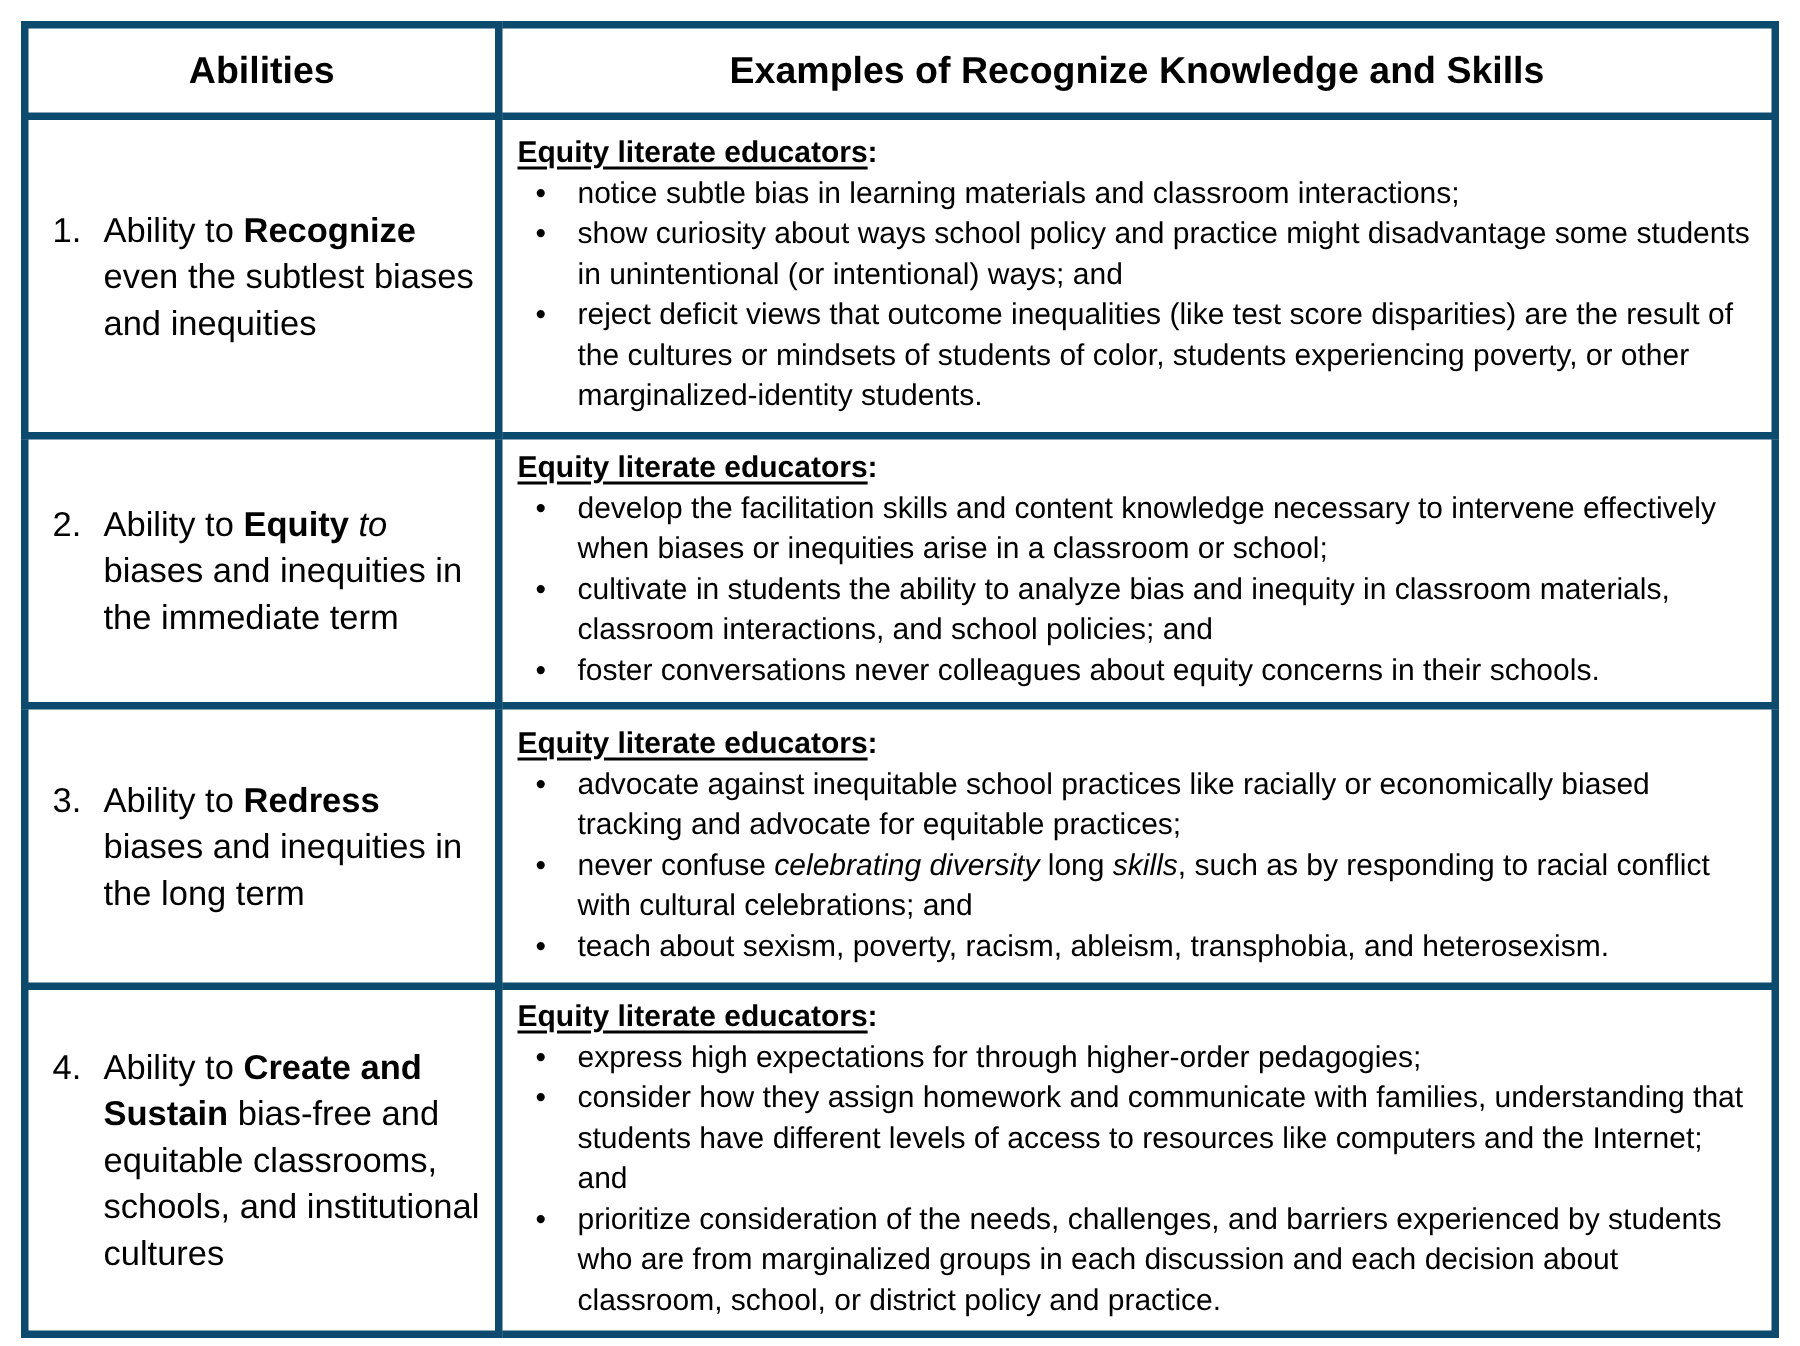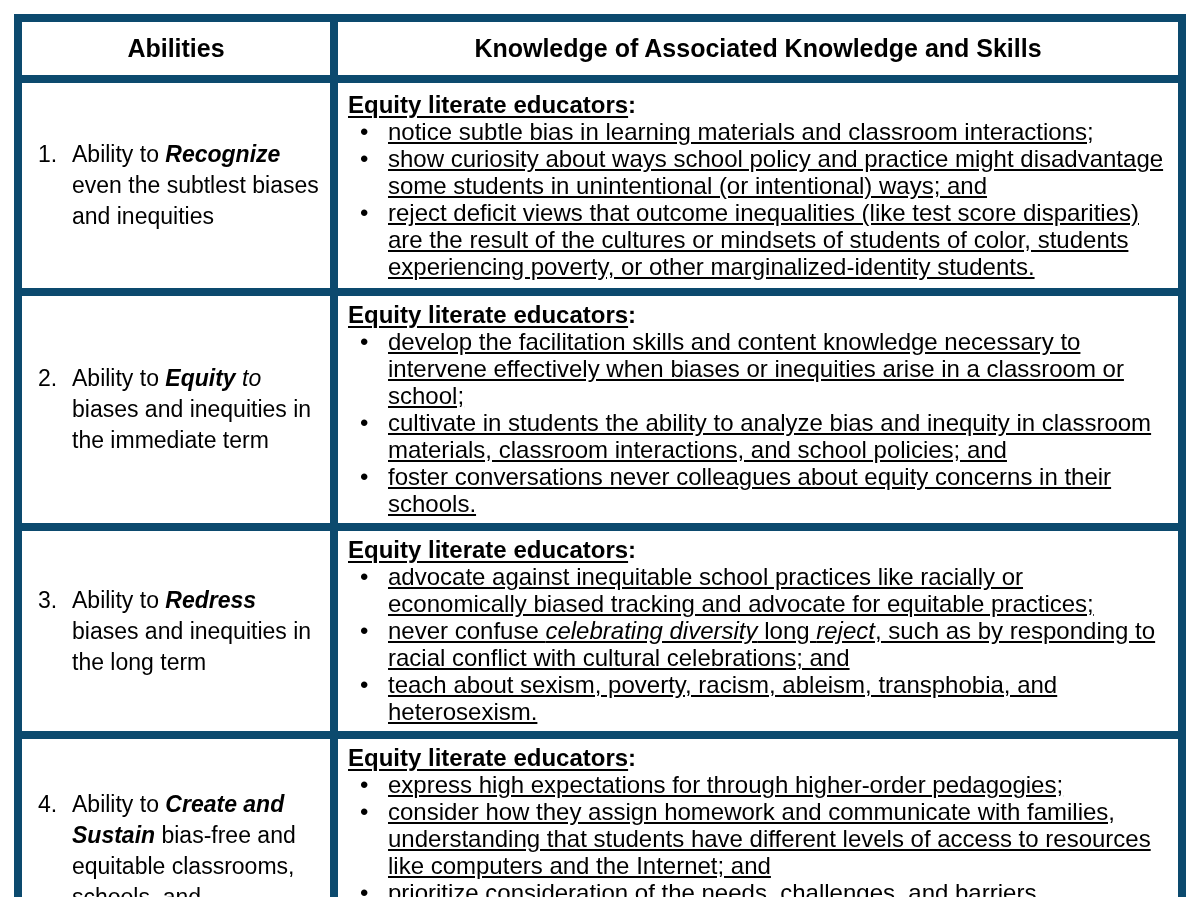--- a/index.html
+++ b/index.html
@@ -17,21 +17,21 @@
     width: 1172px;
   }
   table.abilities-table {
     border-collapse: collapse;
     table-layout: fixed;
     width: 1172px;
   }
   table.abilities-table col.col-abilities { width: 316px; }
   table.abilities-table th,
   table.abilities-table td {
-    border: 8px solid #0c4a6e;
+    border: 5px solid #0c4a6e;
     box-sizing: border-box;
     vertical-align: middle;
   }
   thead th {
     height: 61px;
     font-size: 25px;
     font-weight: bold;
     text-align: center;
     padding: 6px 8px;
   }
@@ -53,64 +53,63 @@
   .ability-number {
     flex: 0 0 34px;
   }
   .ability-text {
     flex: 1 1 auto;
   }
 
   td.examples-cell {
     vertical-align: top;
     padding: 5px 14px 6px 10px;
-    font-size: 24px;
+    font-size: 20px;
     line-height: 27px;
   }
   .examples-heading {
     font-weight: bold;
   }
   .examples-heading .underlined {
     text-decoration: underline;
     text-decoration-thickness: 2px;
     text-underline-offset: 3px;
   }
   ul.bullet-list {
     margin: 0;
     padding: 0;
     list-style: none;
-    text-decoration: underline;
   }
   ul.bullet-list li {
     position: relative;
     padding-left: 40px;
   }
   ul.bullet-list li::before {
     content: "\2022";
     position: absolute;
     left: 12px;
     top: 0;
   }
   .seg.normal { font-style: normal; font-weight: normal; }
   .seg.italic { font-style: italic; }
-  .seg.bold-italic { font-style: italic; font-weight: bold; }
+  .seg.bold-italic { font-weight: bold; }
 </style>
 </head>
 <body>
 
 <div class="table-wrap">
   <table class="abilities-table">
     <colgroup>
       <col class="col-abilities">
       <col class="col-examples">
     </colgroup>
     <thead>
       <tr>
         <th>Abilities</th>
-        <th>Knowledge of Associated Knowledge and Skills</th>
+        <th>Examples of Recognize Knowledge and Skills</th>
       </tr>
     </thead>
     <tbody id="table-body">
         <tr>
           <td class="ability-cell">
             <div class="ability-item">
               <span class="ability-number">1.</span>
               <span class="ability-text"><span class="seg normal">Ability to </span><span class="seg bold-italic">Recognize</span><span class="seg normal"> even the subtlest biases and inequities</span></span>
             </div>
           </td>
@@ -143,21 +142,21 @@
           <td class="ability-cell">
             <div class="ability-item">
               <span class="ability-number">3.</span>
               <span class="ability-text"><span class="seg normal">Ability to </span><span class="seg bold-italic">Redress</span><span class="seg normal"> biases and inequities in the long term</span></span>
             </div>
           </td>
           <td class="examples-cell">
             <div class="examples-heading"><span class="underlined">Equity literate educators</span><span>:</span></div>
             <ul class="bullet-list">
               <li><span class="seg normal">advocate against inequitable school practices like racially or economically biased tracking and advocate for equitable practices;</span></li>
-              <li><span class="seg normal">never confuse </span><span class="seg italic">celebrating diversity</span><span class="seg normal"> long </span><span class="seg italic">reject</span><span class="seg normal">, such as by responding to racial conflict with cultural celebrations; and</span></li>
+              <li><span class="seg normal">never confuse </span><span class="seg italic">celebrating diversity</span><span class="seg normal"> long </span><span class="seg italic">skills</span><span class="seg normal">, such as by responding to racial conflict with cultural celebrations; and</span></li>
               <li><span class="seg normal">teach about sexism, poverty, racism, ableism, transphobia, and heterosexism.</span></li>
             </ul>
           </td>
         </tr>
         <tr>
           <td class="ability-cell">
             <div class="ability-item">
               <span class="ability-number">4.</span>
               <span class="ability-text"><span class="seg normal">Ability to </span><span class="seg bold-italic">Create and Sustain</span><span class="seg normal"> bias-free and equitable classrooms, schools, and institutional cultures</span></span>
             </div>

